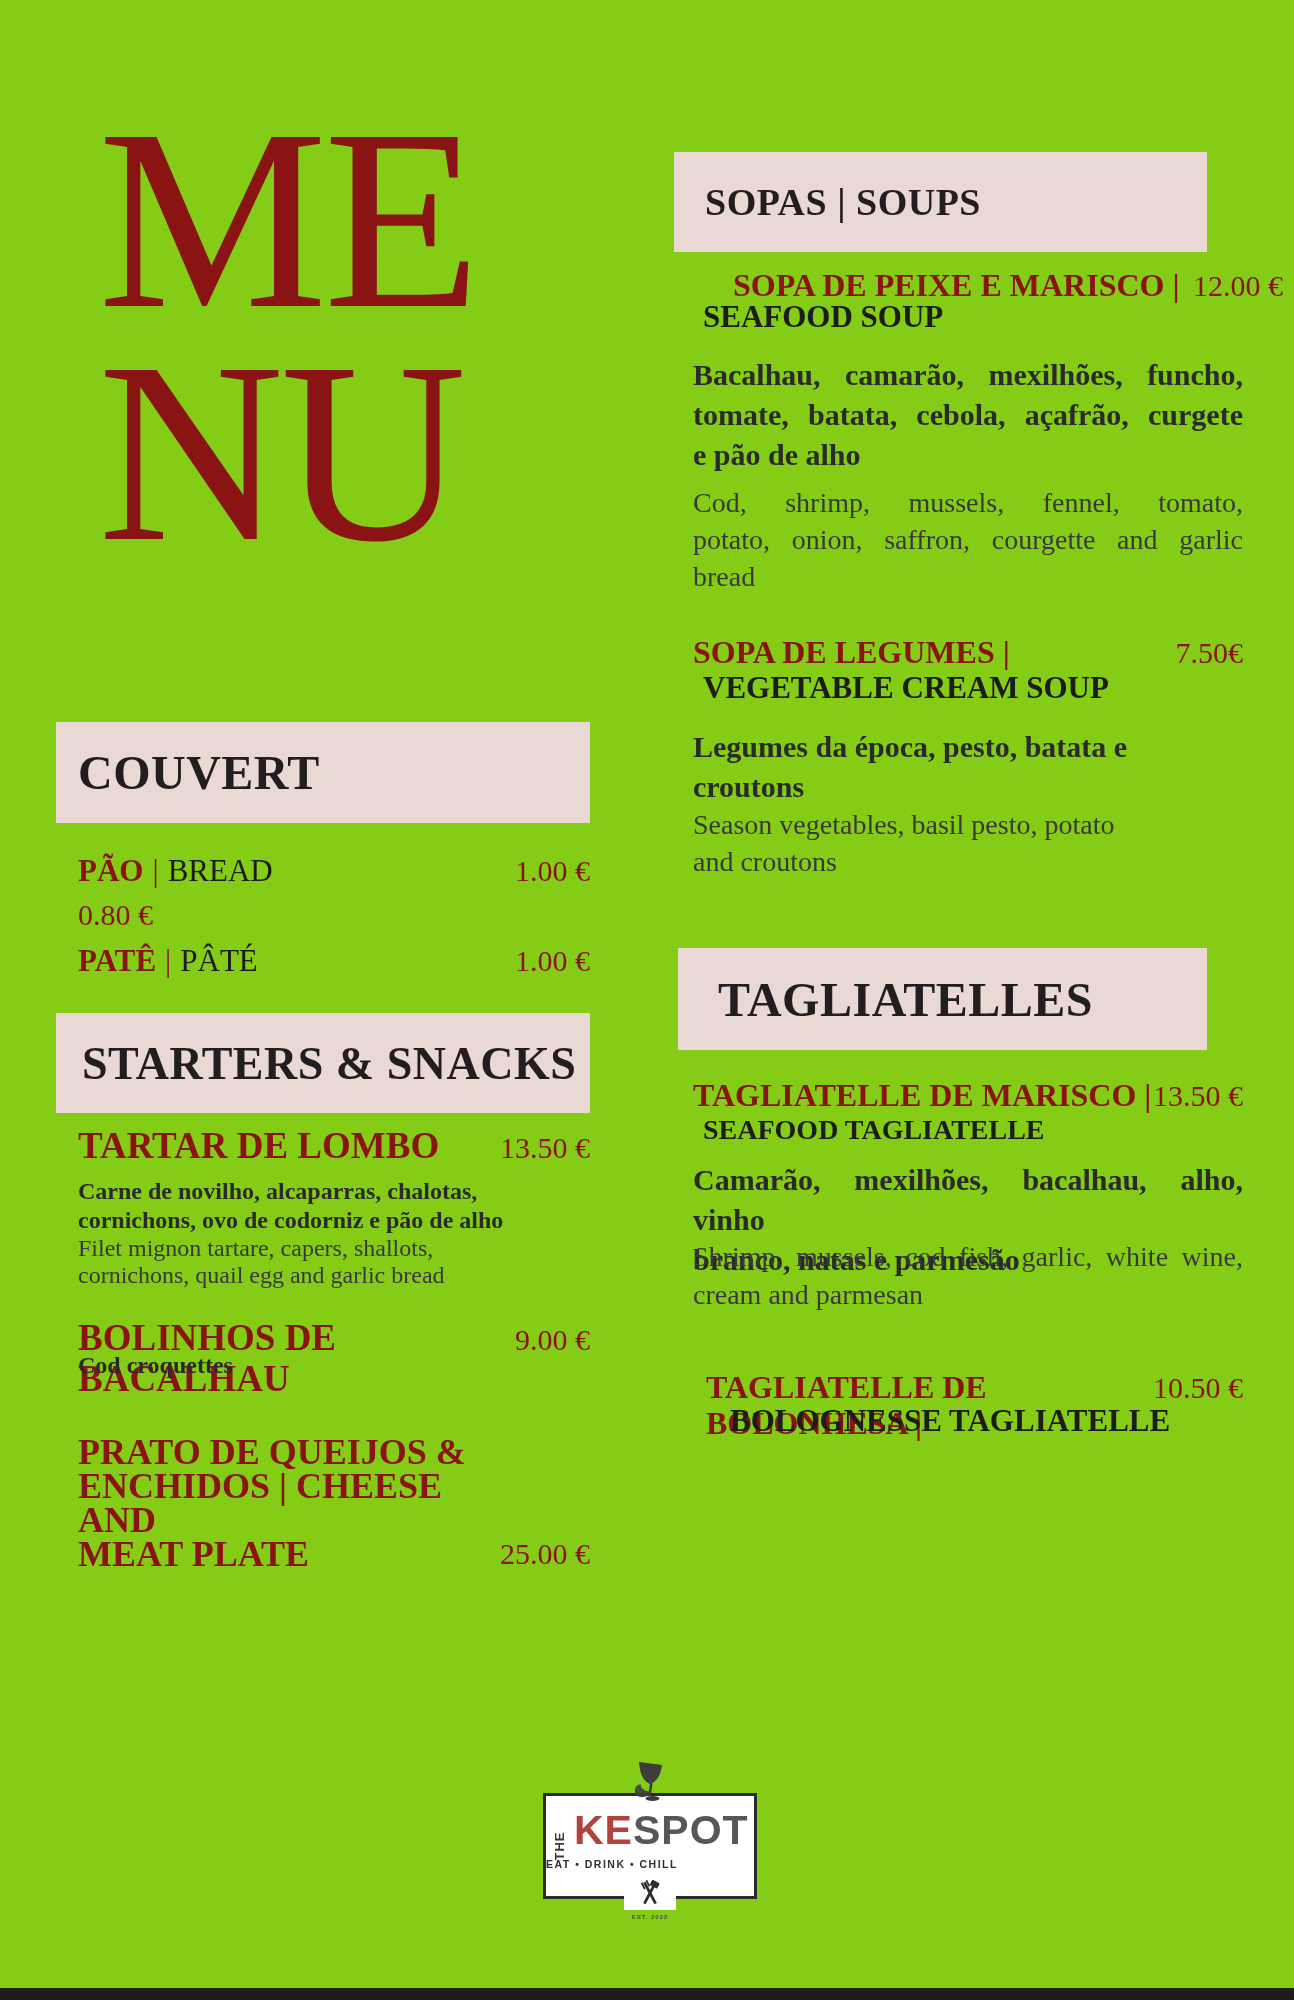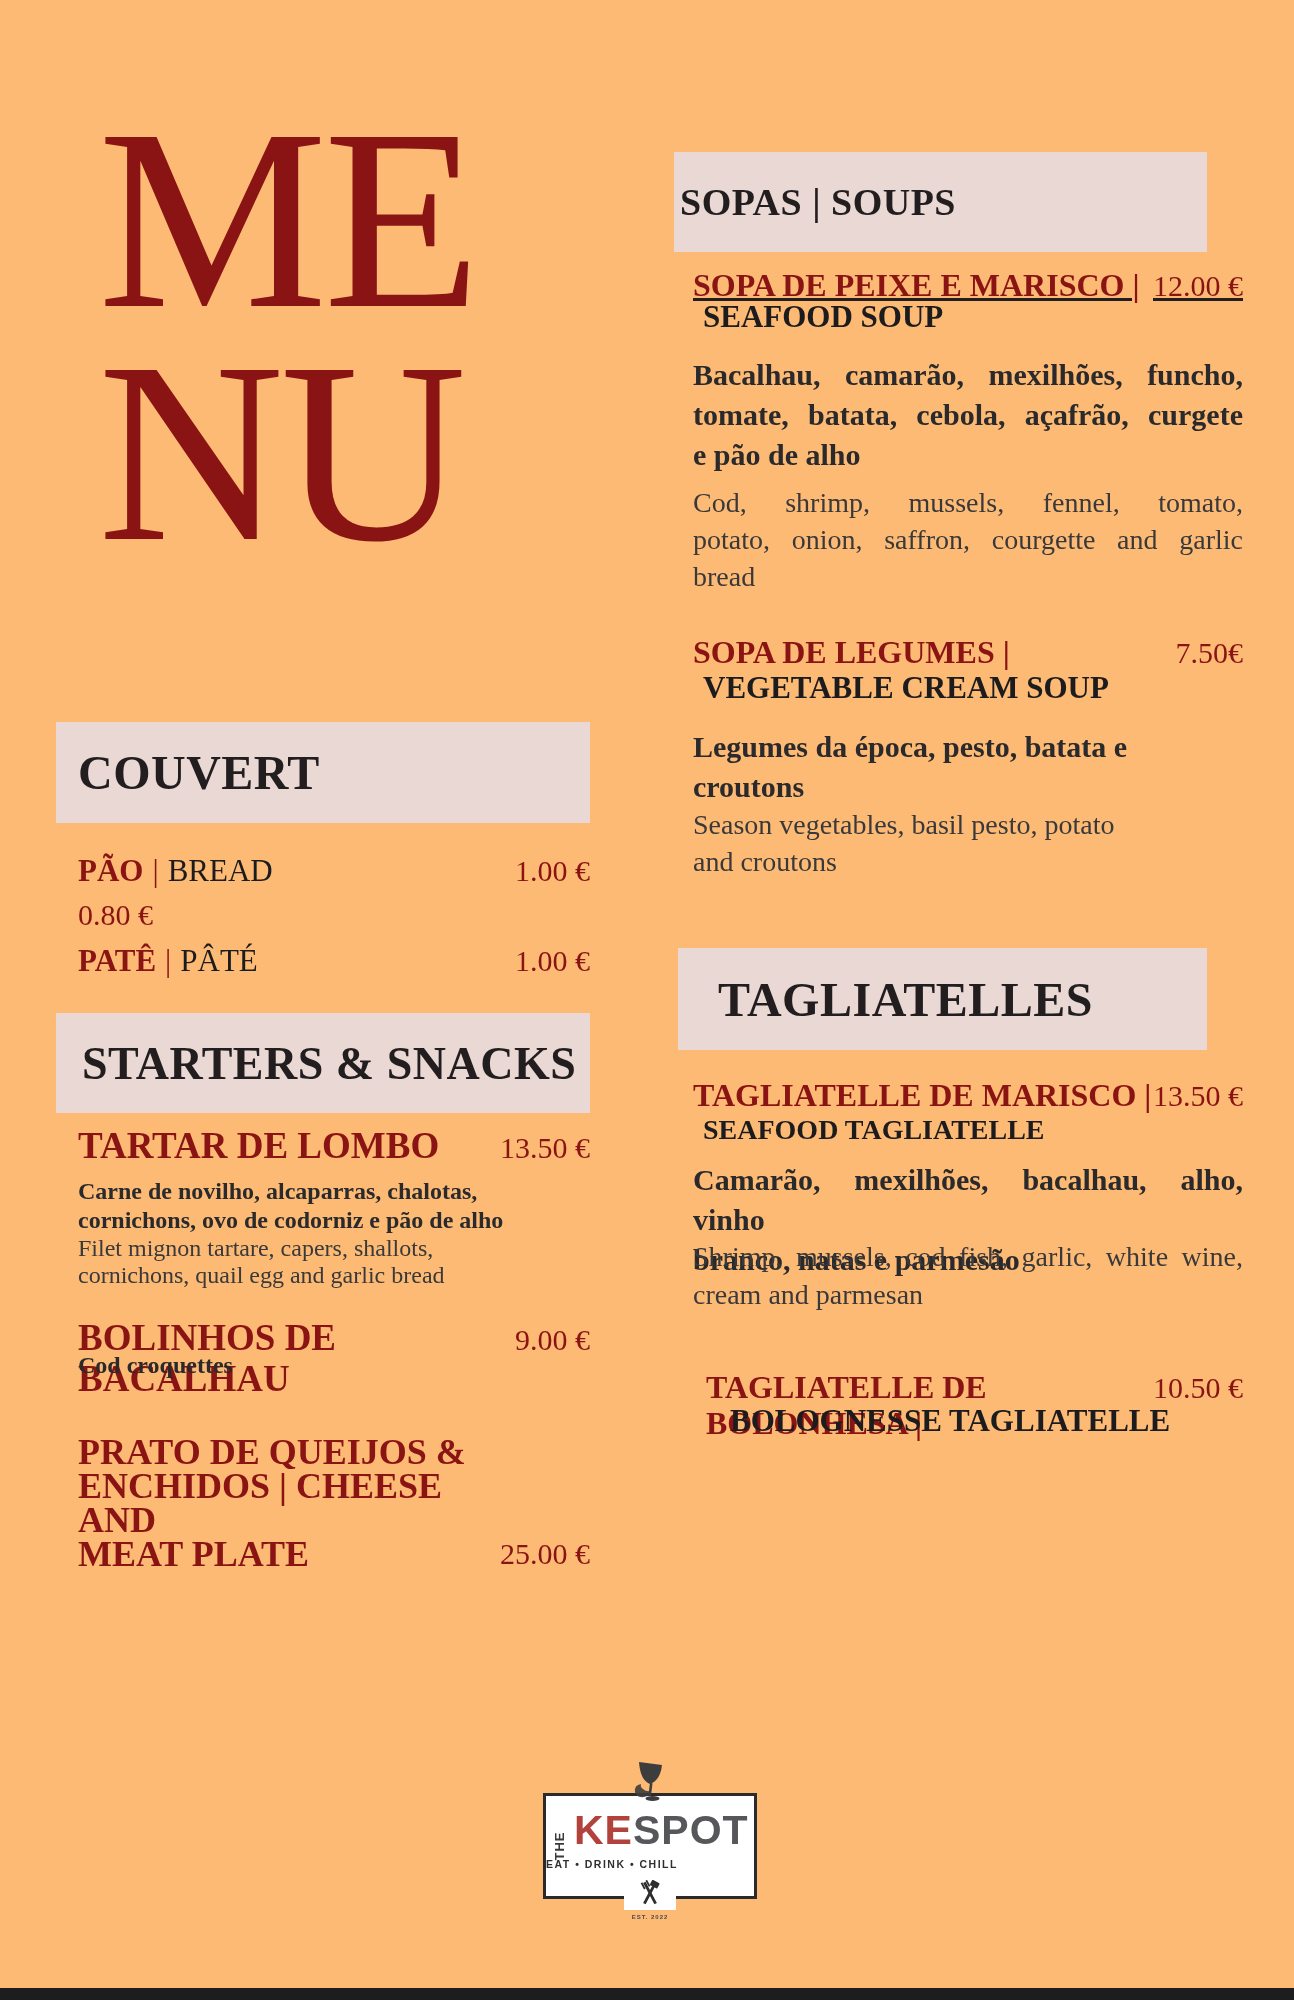--- a/index.html
+++ b/index.html
@@ -1,18 +1,18 @@
 <!DOCTYPE html>
 <html style="--maroon: #8a1414; --pink: #ead8d5; --ink: #221e1f; --logo_red: #b2423c; --logo_gray: #56575b;"><head>
 <meta charset="utf-8">
 <style>
   html,body{margin:0;padding:0;background:#888;}
   #page{
     position:relative;width:1294px;height:2000px;margin:0 auto;
-    background:#fdba74;overflow:hidden;
+    background:#84cc16;overflow:hidden;
     font-family:"Liberation Serif","DejaVu Serif",serif;color:#221e1f;
   }
   .abs{position:absolute;}
   
   #big-title{
     position:absolute;left:98px;top:103px;
     font-size:258px;line-height:233px;letter-spacing:-4px;
     color:var(--maroon,#8a1414);font-weight:400;
   }
   
@@ -121,24 +121,24 @@
   <div class="abs" style="left:78px;top:1435px;width:512px;display:flex;justify-content:space-between;align-items:flex-end;">
     <div class="red" style="font-size:36px;line-height:34px;width:420px;">
       <div>PRATO DE QUEIJOS &amp;</div>
       <div>ENCHIDOS | CHEESE AND</div>
       <div>MEAT PLATE</div>
     </div>
     <span class="price" style="font-size:30px;line-height:34px;">25.00 €</span>
   </div>
 
   <div class="hdr-box" style="left:674px;top:152px;width:533px;height:100px;">
-    <span class="hdr-text" style="font-size:38px;padding-left:6px;">SOPAS | SOUPS</span>
-  </div>
-
-  <div class="row" style="left:693px;top:268px;width:550px;font-size:32px;text-decoration:underline;">
+    <span class="hdr-text" style="font-size:38px;padding-left:31px;">SOPAS | SOUPS</span>
+  </div>
+
+  <div class="row" style="left:733px;top:268px;width:550px;font-size:32px;">
     <span class="red">SOPA DE PEIXE E MARISCO |</span>
     <span class="price" style="font-size:30px;">12.00 €</span>
   </div>
   <div class="sub" style="left:703px;top:300px;font-size:31px;">SEAFOOD SOUP</div>
   <div class="para pt" style="left:693px;top:355px;width:550px;font-size:30px;line-height:40px;">
     <div class="jline">Bacalhau, camarão, mexilhões, funcho,</div>
     <div class="jline">tomate, batata, cebola, açafrão, curgete</div>
     <div>e pão de alho</div>
   </div>
   <div class="para en" style="left:693px;top:484px;width:550px;font-size:28px;line-height:37px;">

